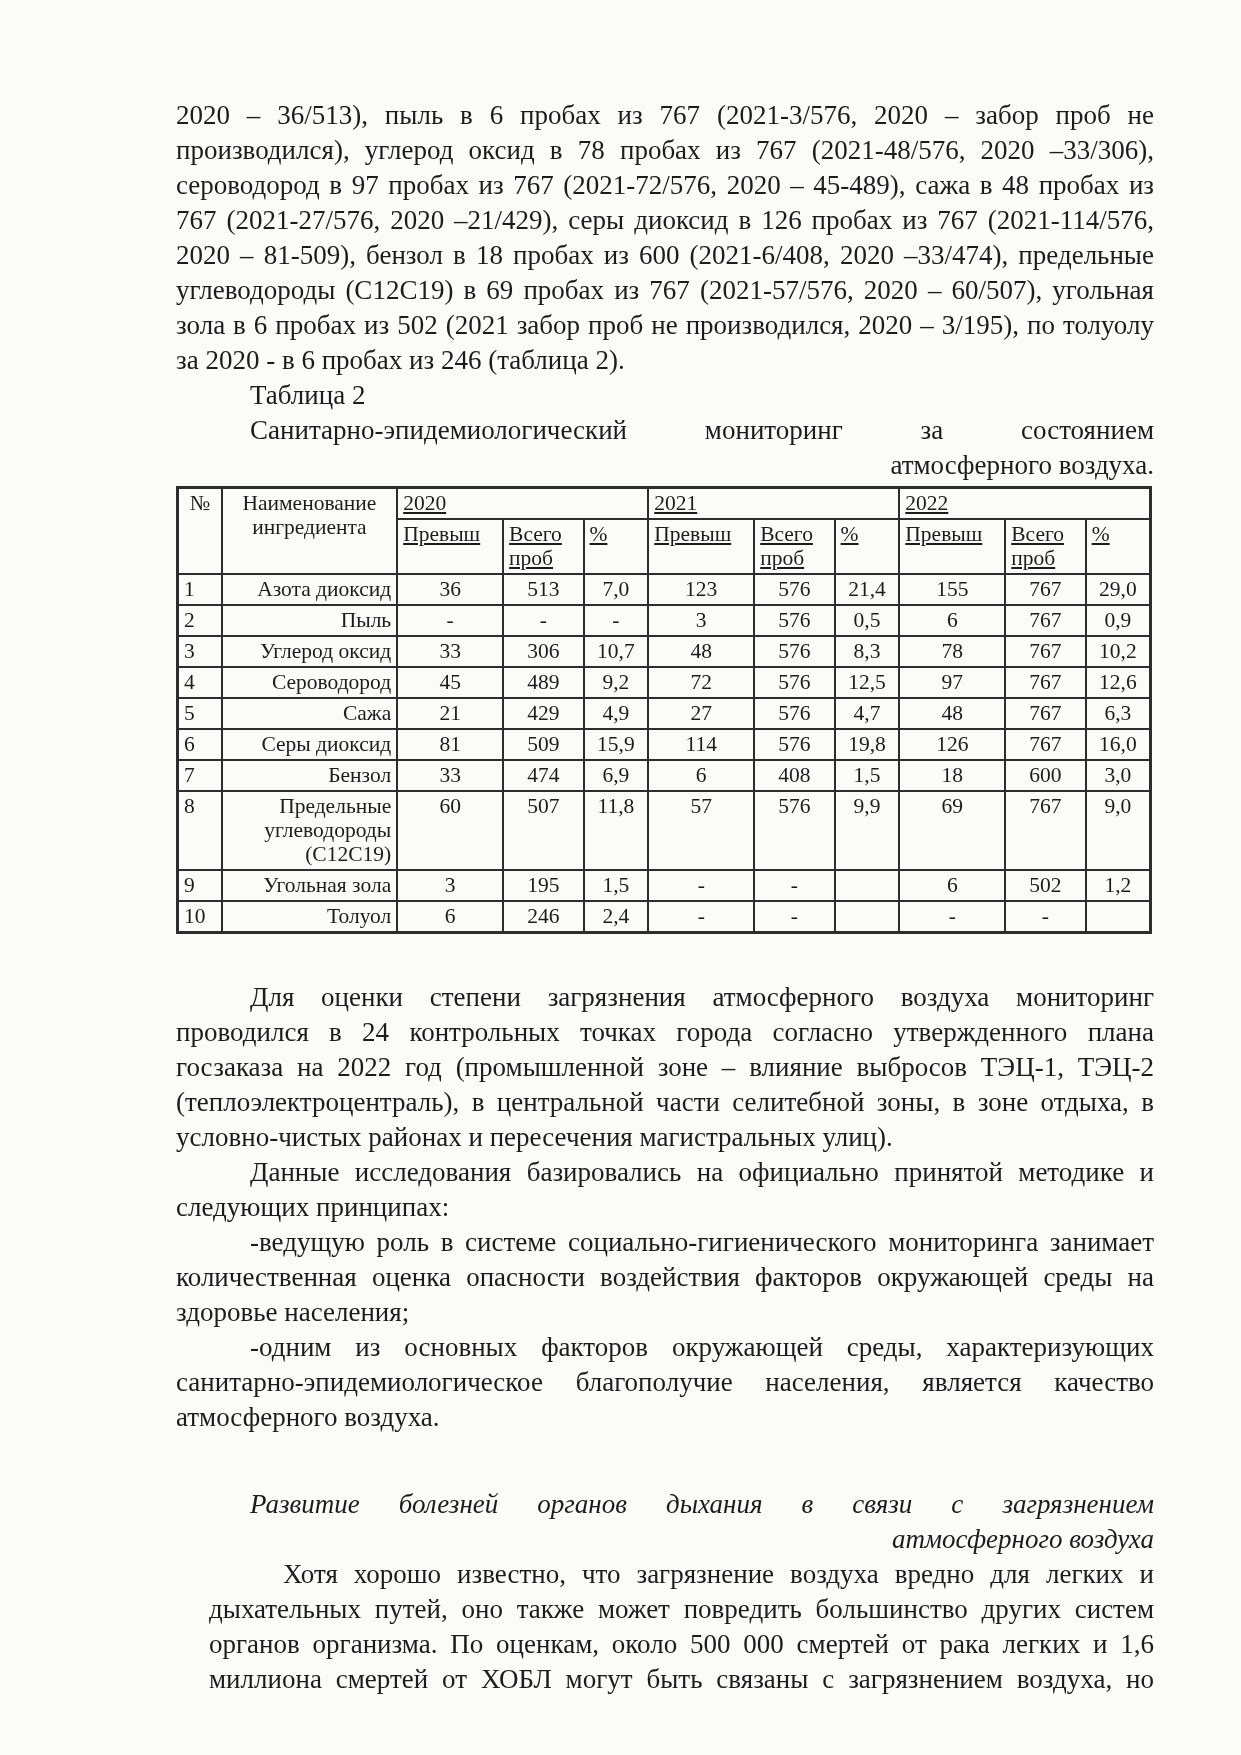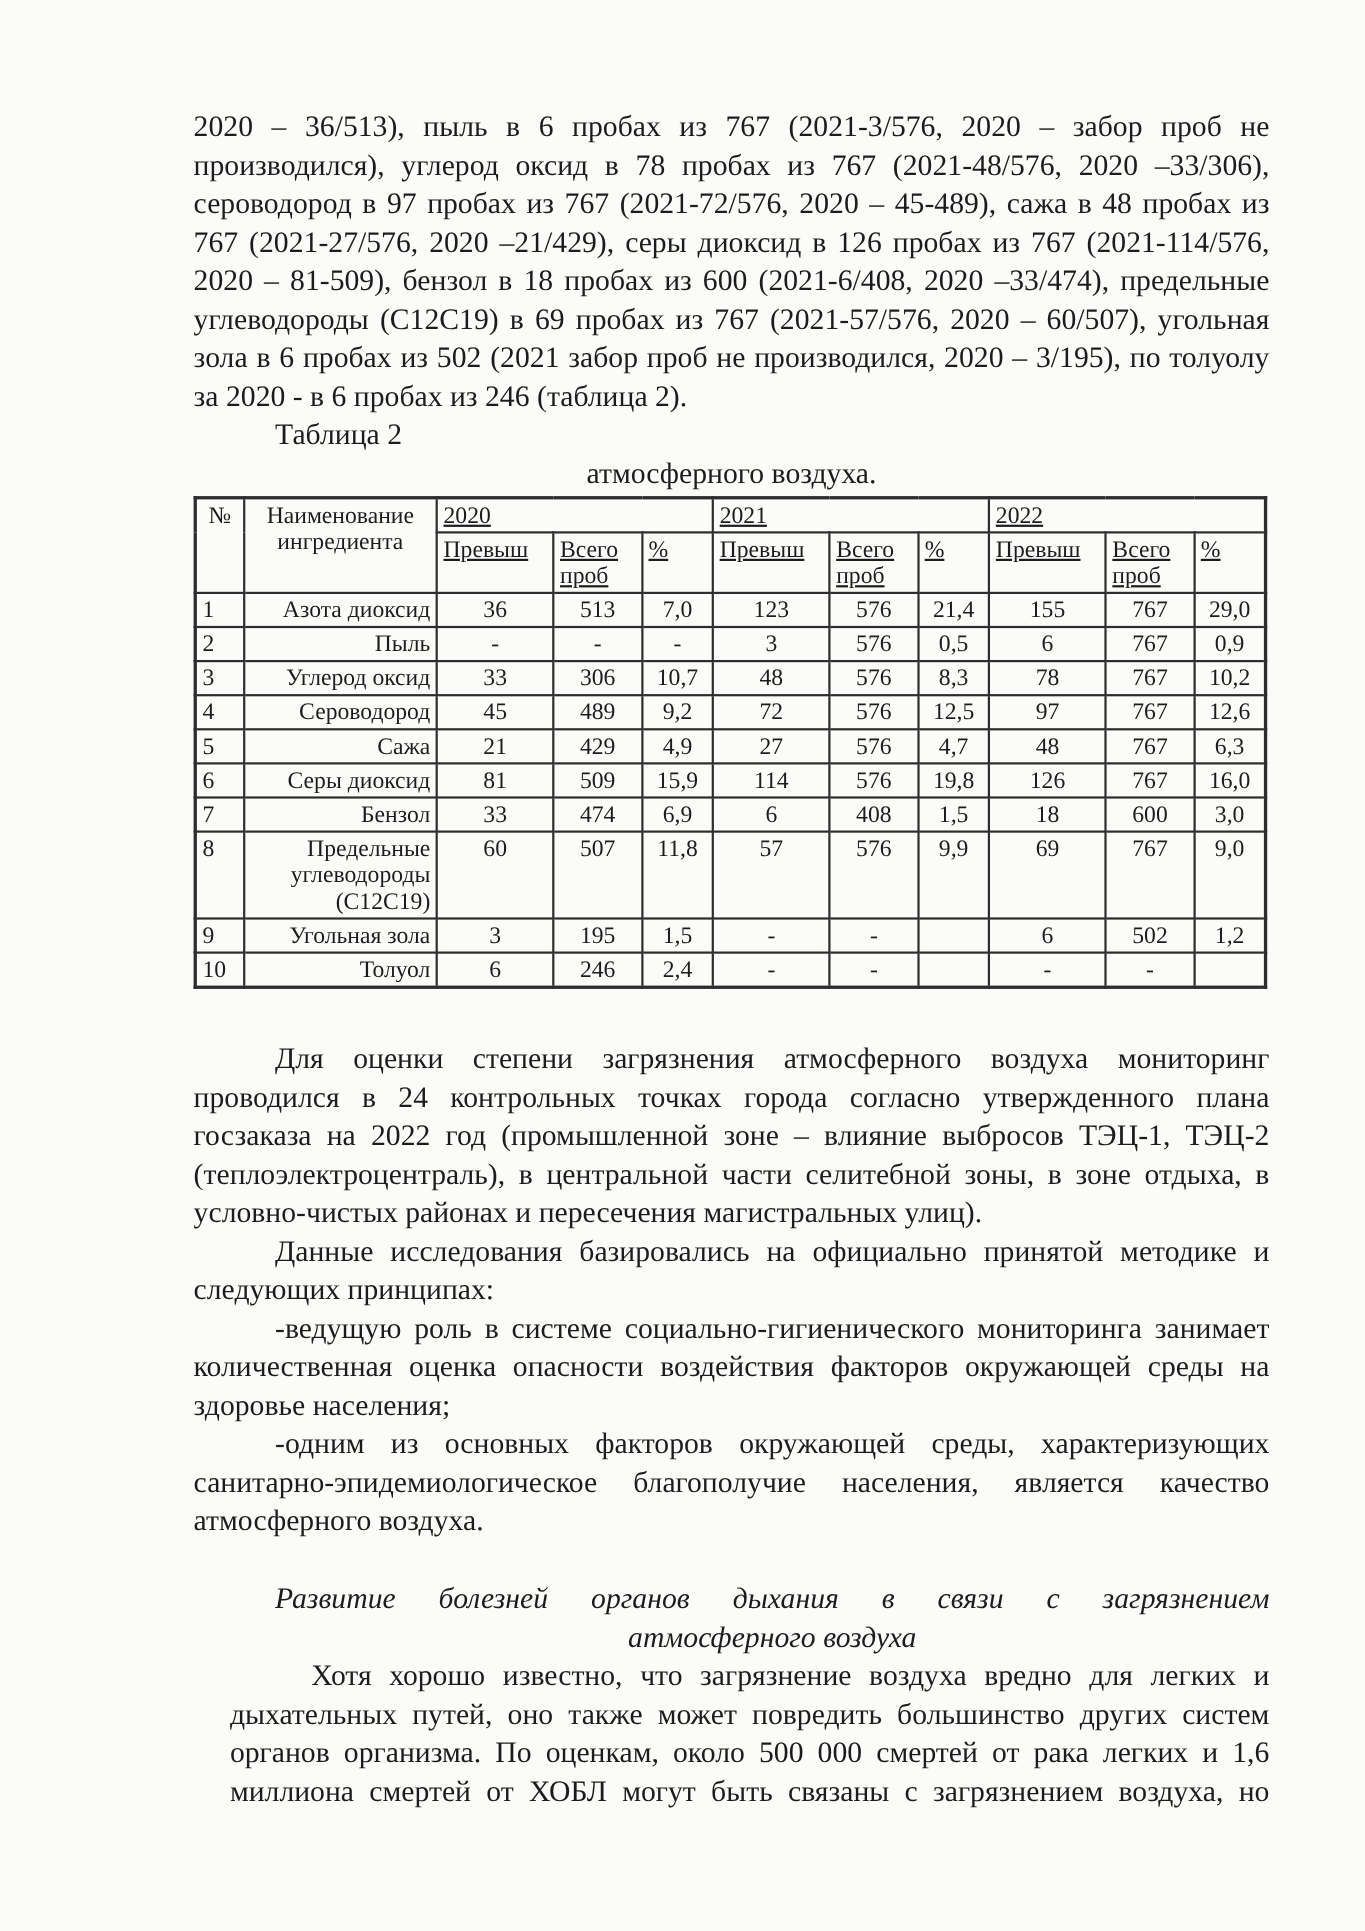--- a/index.html
+++ b/index.html
@@ -20,23 +20,23 @@
   .para.no-indent { text-indent:0; }
   .table-label { text-align:left; text-indent:74px; }
   .caption { text-indent:0; }
   .line-stretch {
     display:block;
     text-align:justify;
     text-align-last:justify;
     text-indent:74px;
     white-space:nowrap;
   }
-  .line-plain { display:block; text-align:center; }
+  .line-plain { display:block; text-align:right; }
   .after-table { margin-top:46px; }
-  .italic-heading { font-style:italic; margin-top:36px; }
+  .italic-heading { font-style:italic; margin-top:52px; }
   .last-justify { text-align-last:justify;margin-left:33px; }
 
   table.monitoring {
     width:976px;
     border-collapse:collapse;
     table-layout:fixed;
     margin-top:3px;
     font-size:21.5px;
     line-height:24px;
   }
@@ -57,20 +57,21 @@
 </head>
 <body>
 
 <div class="content">
 
   <p class="para no-indent">2020 – 36/513), пыль в 6 пробах из 767 (2021-3/576, 2020 – забор проб не производился), углерод оксид в 78 пробах из 767 (2021-48/576, 2020 –33/306), сероводород в 97 пробах из 767 (2021-72/576, 2020 – 45-489), сажа в 48 пробах из 767 (2021-27/576, 2020 –21/429), серы диоксид в 126 пробах из 767 (2021-114/576, 2020 – 81-509), бензол в 18 пробах из 600 (2021-6/408, 2020 –33/474), предельные углеводороды (С12С19) в 69 пробах из 767 (2021-57/576, 2020 – 60/507), угольная зола в 6 пробах из 502 (2021 забор проб не производился, 2020 – 3/195), по толуолу за 2020 - в 6 пробах из 246 (таблица 2).</p>
 
   <p class="table-label">Таблица 2</p>
 
   <p class="para caption">
+    <span class="line-stretch">Санитарно-эпидемиологический мониторинг за состоянием</span>
     <span class="line-plain">атмосферного воздуха.</span>
   </p>
 
   <table class="monitoring">
     <colgroup>
       <col style="width:4.5%">
       <col style="width:17.9%">
       <col style="width:10.8%">
         <col style="width:8.2%">
         <col style="width:6.6%">

